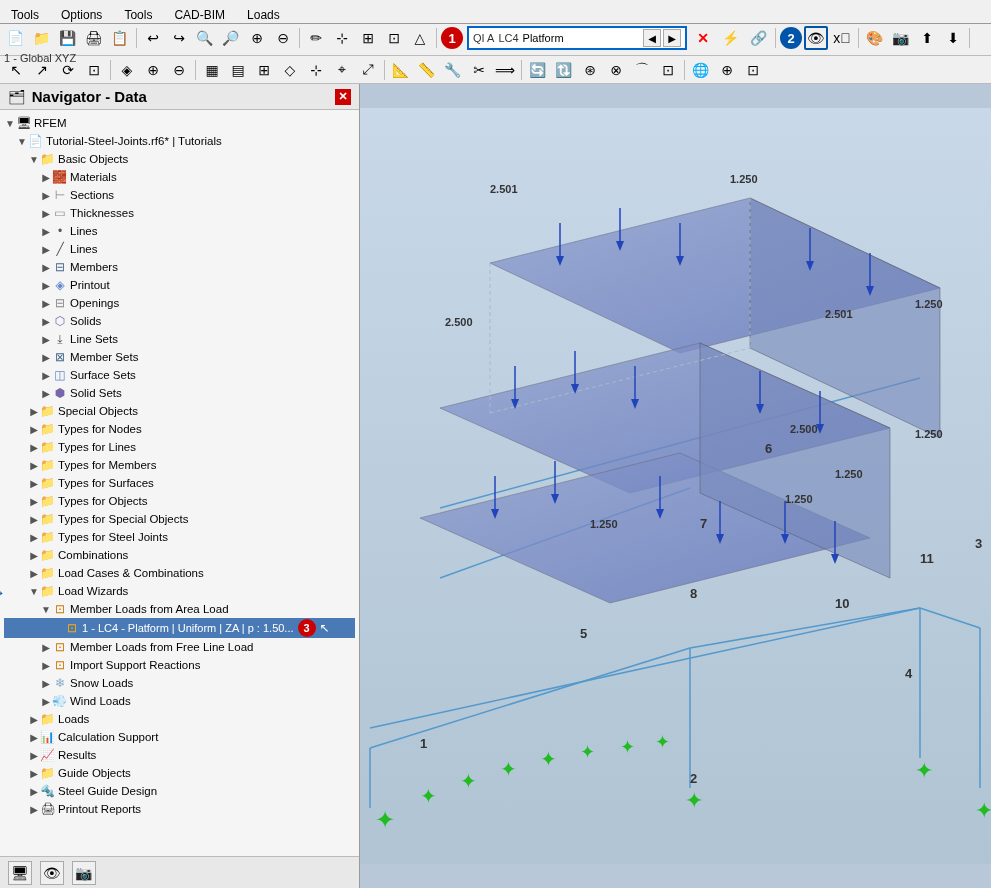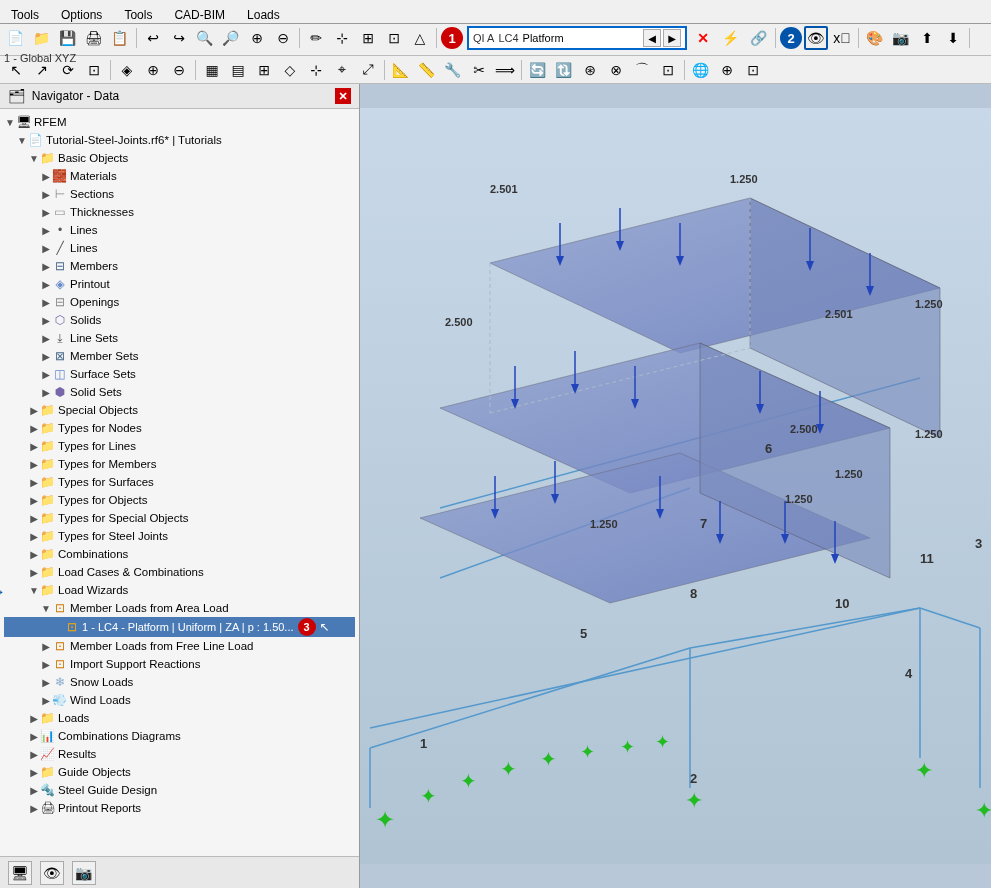--- a/index.html
+++ b/index.html
@@ -21,21 +21,21 @@
     .circle-badge { width: 22px; height: 22px; border-radius: 50%; display: flex; align-items: center; justify-content: center; font-weight: bold; font-size: 13px; color: white; }
     .badge-red { background: #cc0000; }
     .badge-blue { background: #0055aa; }
     
     
     .main-layout { display: flex; height: calc(888px - 24px - 32px - 28px); }
     
     
     .navigator { width: 360px; background: #f5f5f5; border-right: 1px solid #999; display: flex; flex-direction: column; height: 100%; }
     .nav-header { background: #e8e8e8; border-bottom: 1px solid #bbb; padding: 4px 8px; display: flex; align-items: center; justify-content: space-between; }
-    .nav-title { font-size: 12px; font-weight: normal; }
+    .nav-title { font-size: 15px; font-weight: bold; }
     .nav-close { width: 16px; height: 16px; background: #cc0000; color: white; border: none; cursor: pointer; display: flex; align-items: center; justify-content: center; font-size: 11px; font-weight: bold; }
     .nav-body { flex: 1; overflow-y: auto; padding: 2px 0; }
     
     
     .tree-root { padding: 2px 4px; }
     .tree-item { display: flex; align-items: center; padding: 1px 0; cursor: pointer; user-select: none; }
     .tree-item.selected { background: #c5d9f1; }
     .tree-indent { display: inline-block; }
     .tree-toggle { width: 12px; height: 12px; display: inline-flex; align-items: center; justify-content: center; font-size: 10px; color: #555; flex-shrink: 0; }
     .tree-icon { width: 16px; height: 16px; display: inline-flex; align-items: center; justify-content: center; flex-shrink: 0; margin-right: 2px; }
@@ -405,21 +405,21 @@
           <div class="tree-indent" style="width:24px;"></div>
           <div class="tree-toggle">▶</div>
           <div class="tree-icon" style="color:#cc8800;">📁</div>
           <span class="tree-label">Loads</span>
         </div>
 
         <div class="tree-item">
           <div class="tree-indent" style="width:24px;"></div>
           <div class="tree-toggle">▶</div>
           <div class="tree-icon" style="color:#777;">📊</div>
-          <span class="tree-label">Combinations Diagrams</span>
+          <span class="tree-label">Calculation Support</span>
         </div>
 
         <div class="tree-item">
           <div class="tree-indent" style="width:24px;"></div>
           <div class="tree-toggle">▶</div>
           <div class="tree-icon" style="color:#cc4400;">📈</div>
           <span class="tree-label">Results</span>
         </div>
 
         <div class="tree-item">

